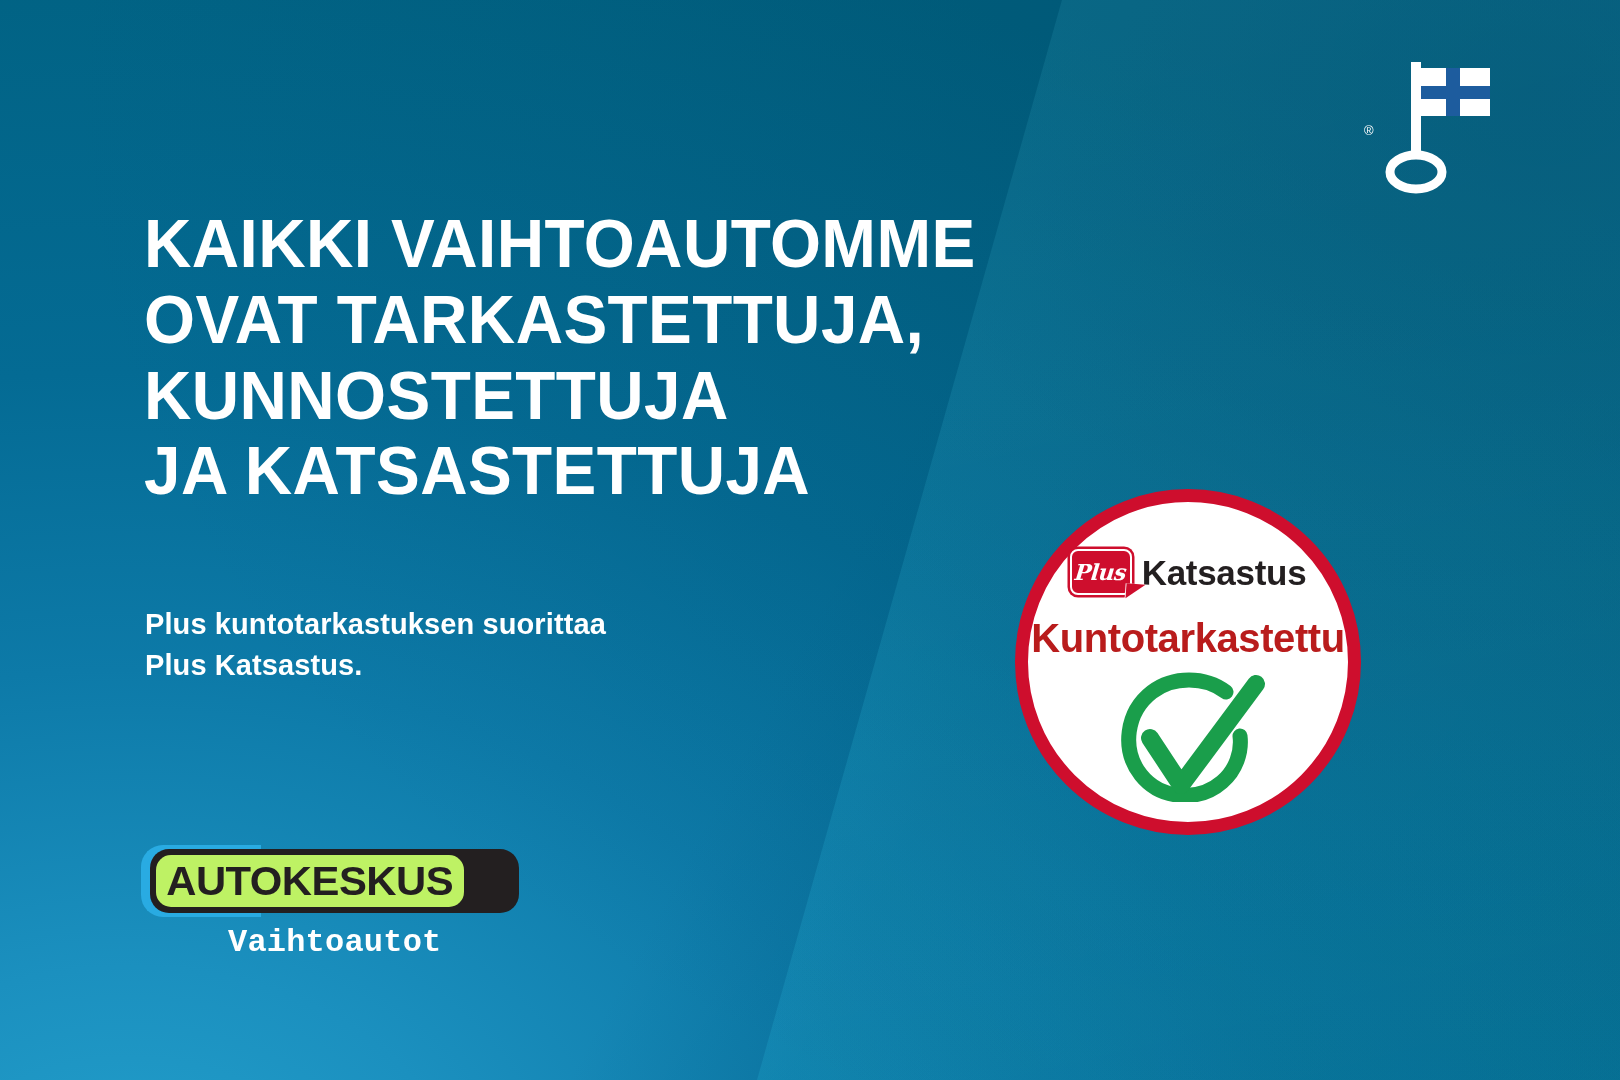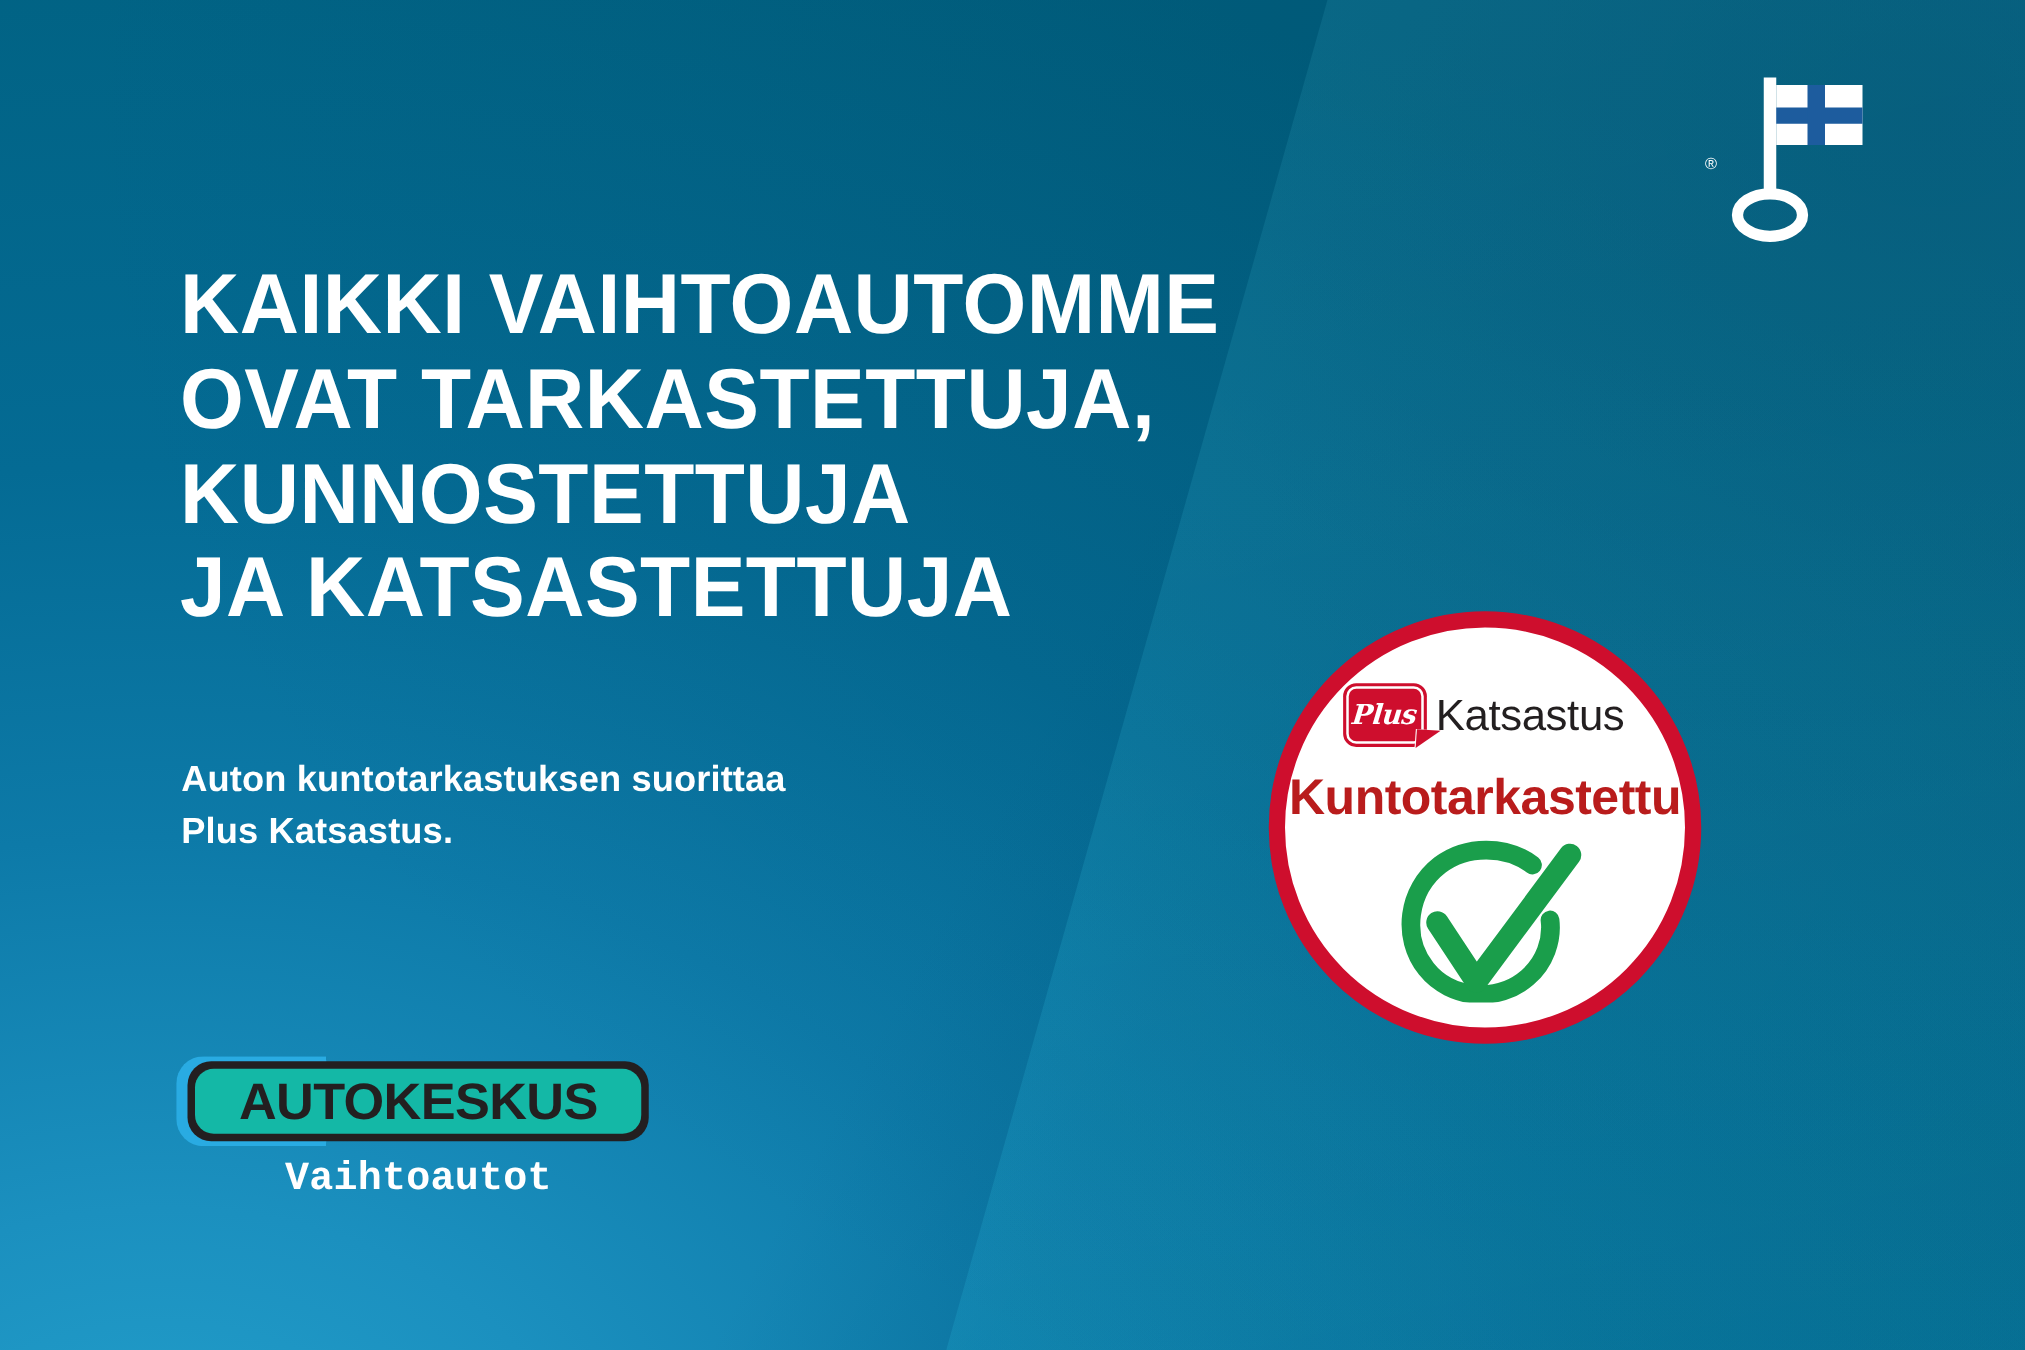--- a/index.html
+++ b/index.html
@@ -93,22 +93,22 @@
     border-right:none;
     border-radius:22px 0 0 22px;
     background:#29abe2;
   }
   .ak-dark{
     position:absolute; left:9px; top:4px; width:369px; height:64px;
     background:#231f20;
     border-radius:19px;
   }
   .ak-white{
-    position:absolute; left:15px; top:10px; width:357px; height:52px;
-    background:#14b8a6;
+    position:absolute; left:15px; top:10px; width:308px; height:52px;
+    background:#bef264;
     border-radius:15px;
     display:flex; align-items:center; justify-content:center;
   }
   .ak-word{
     color:#231f20;
     font-family:"Liberation Sans Narrow","Liberation Sans", sans-serif;
     font-weight:700;
     font-size:41px;
     letter-spacing:-0.5px;
     line-height:1;
@@ -170,21 +170,21 @@
   .plus-tail-o{
     position:absolute; right:-19px; bottom:-10px;
     width:0; height:0;
     border-left:24px solid #ffffff;
     border-bottom:19px solid transparent;
     transform:rotate(4deg);
   }
   .badge-katsastus{
     color:#231f20;
     font-family:"Liberation Sans Narrow","Liberation Sans", sans-serif;
-    font-weight:400;
+    font-weight:700;
     font-size:35px;
     letter-spacing:-.3px;
     line-height:1;
     white-space:nowrap;
   }
   .badge-line2{
     margin-top:22px;
     color:#b91c1c;
     font-family:"Liberation Sans Narrow","Liberation Sans", sans-serif;
     font-weight:700;
@@ -226,21 +226,21 @@
   </div>
 
   <h1 class="headline">
     <span class="hl">KAIKKI VAIHTOAUTOMME</span>
     <span class="hl">OVAT TARKASTETTUJA,</span>
     <span class="hl">KUNNOSTETTUJA</span>
     <span class="hl">JA KATSASTETTUJA</span>
   </h1>
 
   <p class="subcopy">
-    <span class="sl">Auton kuntotarkastuksen suorittaa</span>
+    <span class="sl">Plus kuntotarkastuksen suorittaa</span>
     <span class="sl">Plus Katsastus.</span>
   </p>
 
   <div class="ak-logo">
     <div class="ak-accent"></div>
     <div class="ak-dark"></div>
     <div class="ak-white">
       <span class="ak-word">AUTOKESKUS</span>
     </div>
   </div>

